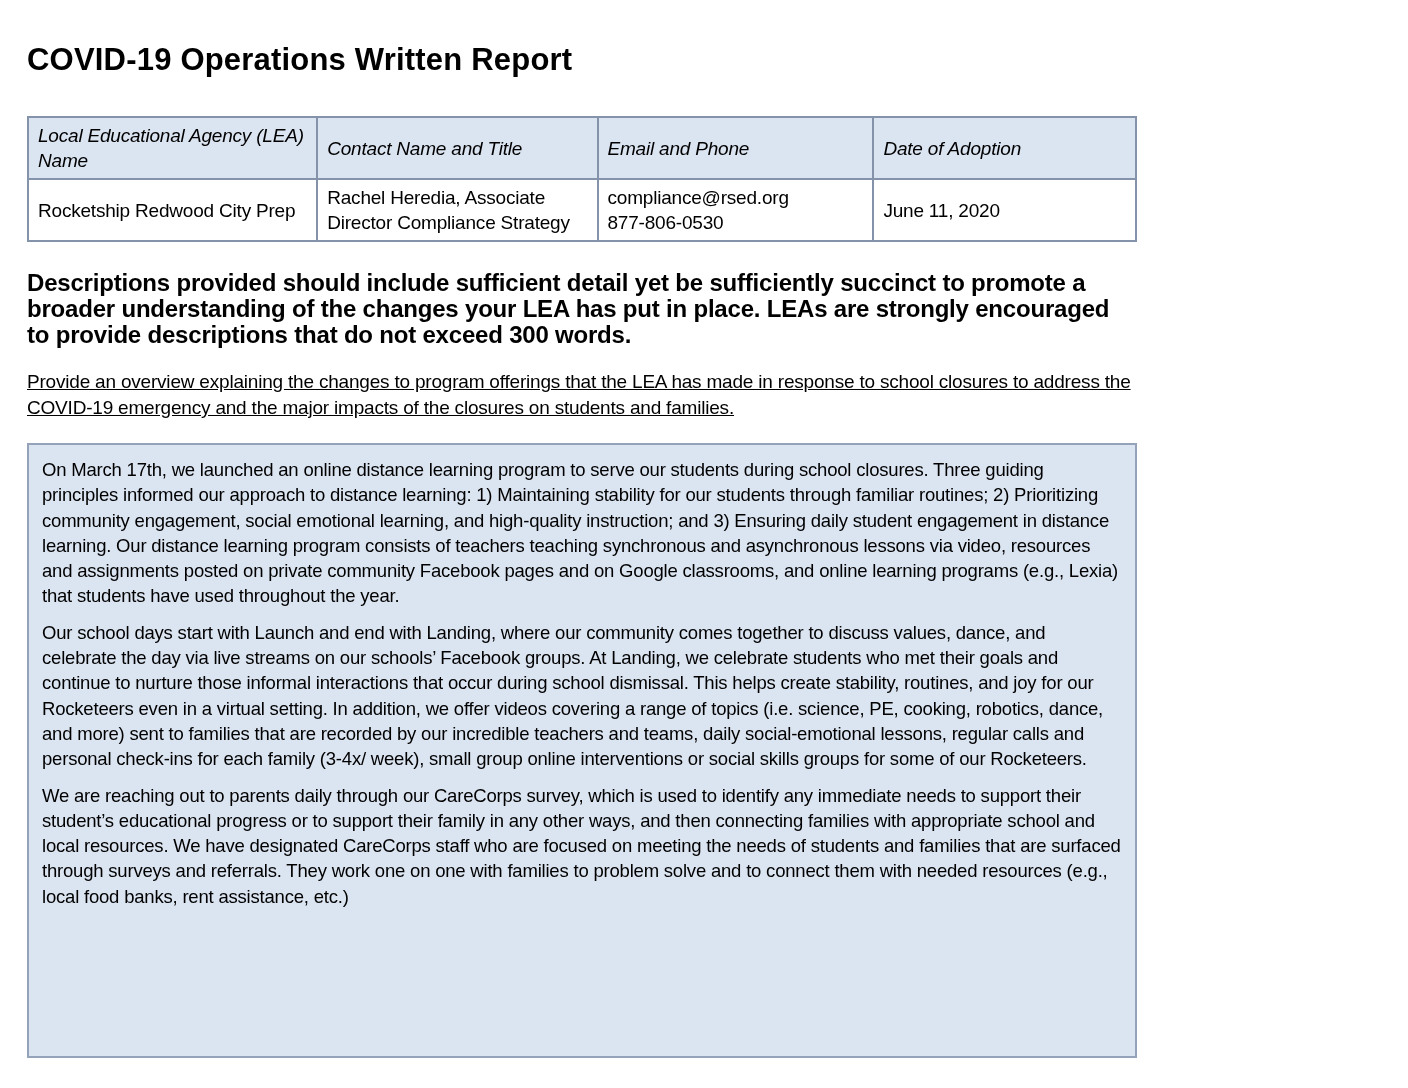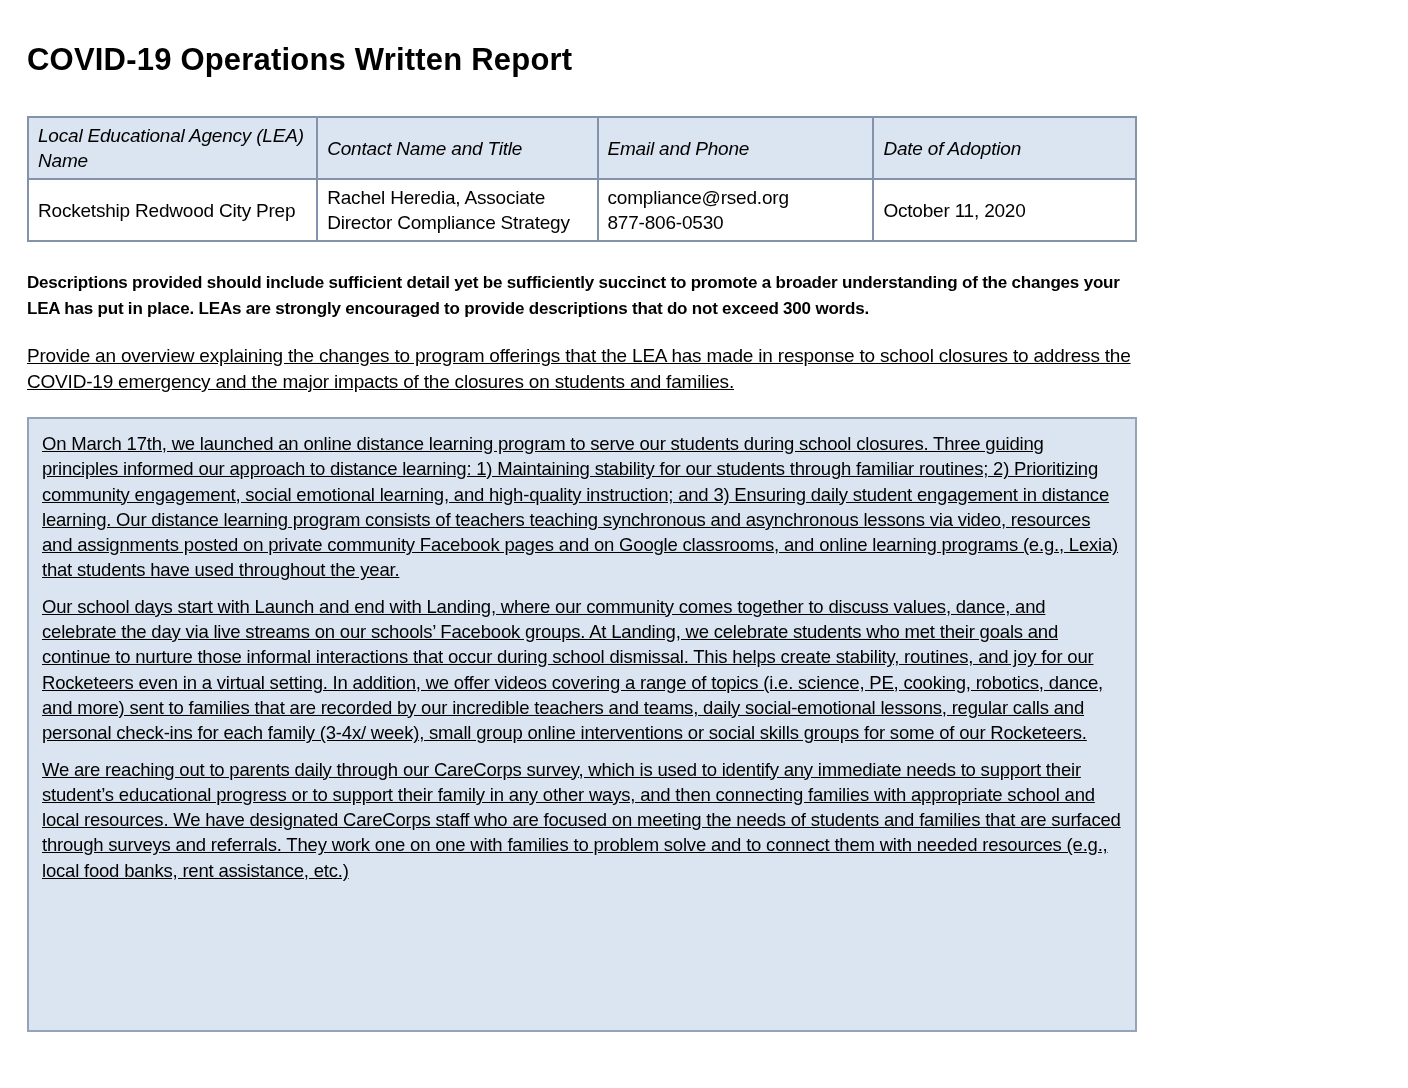--- a/index.html
+++ b/index.html
@@ -47,38 +47,37 @@
   table.info-table td {
     background: #ffffff;
     height: 60px;
   }
   .col-lea   { width: 26.1%; }
   .col-cont  { width: 25.3%; }
   .col-email { width: 24.9%; }
   .col-date  { width: 23.7%; }
   .note-bold {
     margin: 28px 0 21px 0;
-    font-size: 17px;
+    font-size: 24px;
     font-weight: bold;
     line-height: 26px;
     letter-spacing: -0.2px;
   }
   .note-plain {
     margin: 0 0 22px 0;
     font-size: 19px;
     line-height: 26px;
     letter-spacing: -0.2px;
     text-decoration: underline;
   }
   .response-box {
     border: 2px solid #94a2ba;
     background: #dbe4f1;
     padding: 12px 13px 14px 13px;
     min-height: 615px;
-    text-decoration: underline;
   }
   .response-box p {
     margin: 0 0 11px 0;
     font-size: 18.5px;
     line-height: 25.3px;
     letter-spacing: -0.2px;
   }
   .response-box p:last-child { margin-bottom: 16px; }
   .cell-line { display: block; }
 </style>
@@ -105,21 +104,21 @@
       </tr>
     </thead>
     <tbody>
       <tr>
         <td>Rocketship Redwood City Prep</td>
         <td>Rachel Heredia, Associate Director Compliance Strategy</td>
         <td>
           <span class="cell-line">compliance@rsed.org</span>
           <span class="cell-line">877-806-0530</span>
         </td>
-        <td>October 11, 2020</td>
+        <td>June 11, 2020</td>
       </tr>
     </tbody>
   </table>
 
   <p class="note-bold">Descriptions provided should include sufficient detail yet be sufficiently succinct to promote a broader understanding of the changes your LEA has put in place. LEAs are strongly encouraged to provide descriptions that do not exceed 300 words.</p>
 
   <p class="note-plain">Provide an overview explaining the changes to program offerings that the LEA has made in response to school closures to address the COVID-19 emergency and the major impacts of the closures on students and families.</p>
 
   <div class="response-box">
     <p>On March 17th, we launched an online distance learning program to serve our students during school closures. Three guiding principles informed our approach to distance learning: 1) Maintaining stability for our students through familiar routines; 2) Prioritizing community engagement, social emotional learning, and high-quality instruction; and 3) Ensuring daily student engagement in distance learning. Our distance learning program consists of teachers teaching synchronous and asynchronous lessons via video, resources and assignments posted on private community Facebook pages and on Google classrooms, and online learning programs (e.g., Lexia) that students have used throughout the year.</p>

